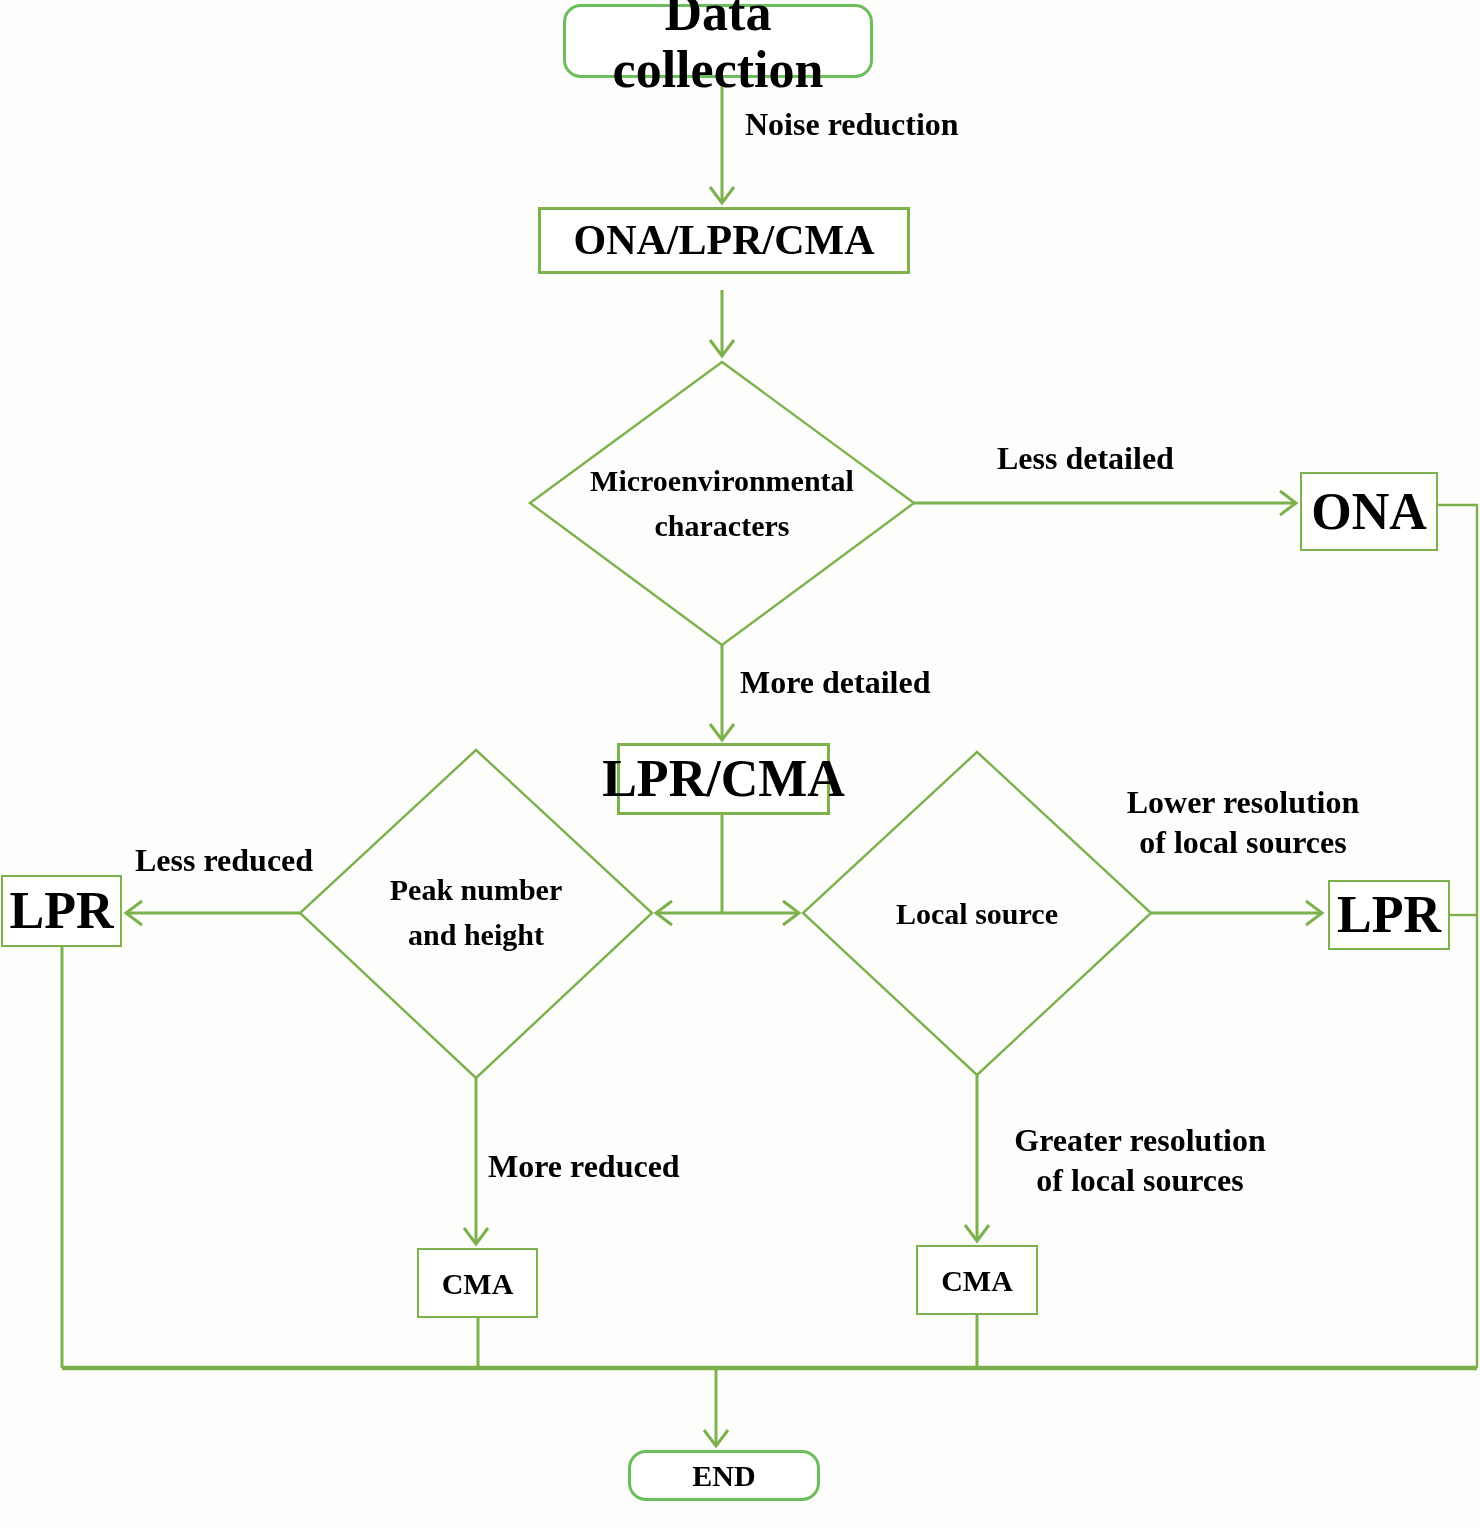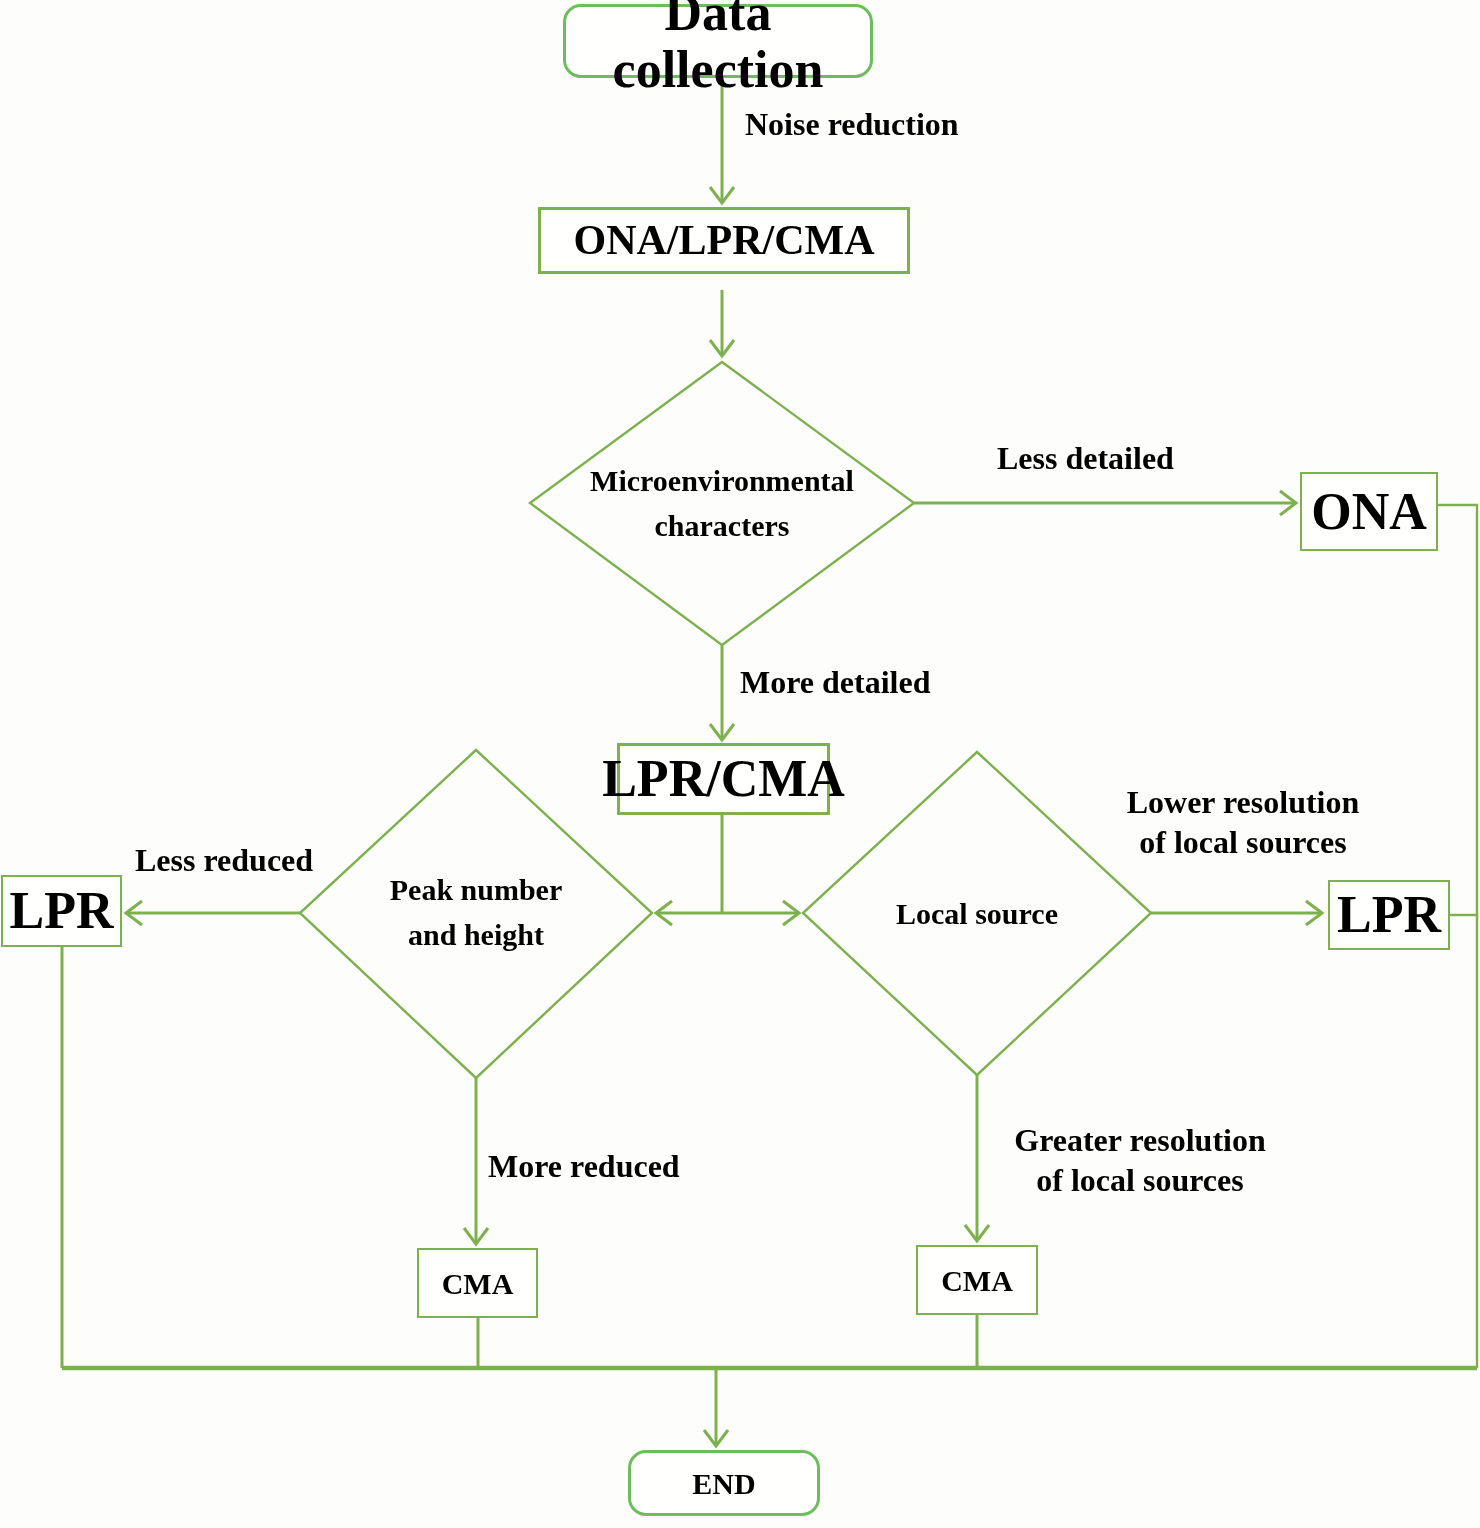--- a/index.html
+++ b/index.html
@@ -133,21 +133,21 @@
   <div class="node rect fs40" style="left:617px; top:743px; width:213px; height:72px;">LPR/CMA</div>
 
   <div class="node rect-thin fs40" style="left:1px; top:875px; width:121px; height:72px;">LPR</div>
 
   <div class="node rect-thin fs40" style="left:1328px; top:880px; width:122px; height:70px;">LPR</div>
 
   <div class="node rect-thin fs38" style="left:417px; top:1248px; width:121px; height:70px;">CMA</div>
 
   <div class="node rect-thin fs38" style="left:916px; top:1245px; width:122px; height:70px;">CMA</div>
 
-  <div class="node round fs38" style="left:628px; top:1450px; width:192px; height:66px;font-family:Liberation Serif, serif;">END</div>
+  <div class="node round fs38" style="left:628px; top:1450px; width:192px; height:51px;font-family:Liberation Serif, serif;">END</div>
 
   <div class="dlabel" style="left:722px; top:503px;">Microenvironmental
 characters</div>
 
   <div class="dlabel" style="left:476px; top:912px;">Peak number
 and height</div>
 
   <div class="dlabel" style="left:977px; top:913px;">Local source</div>
 
   <div class="elabel" style="left:745px; top:104px;">Noise reduction</div>

